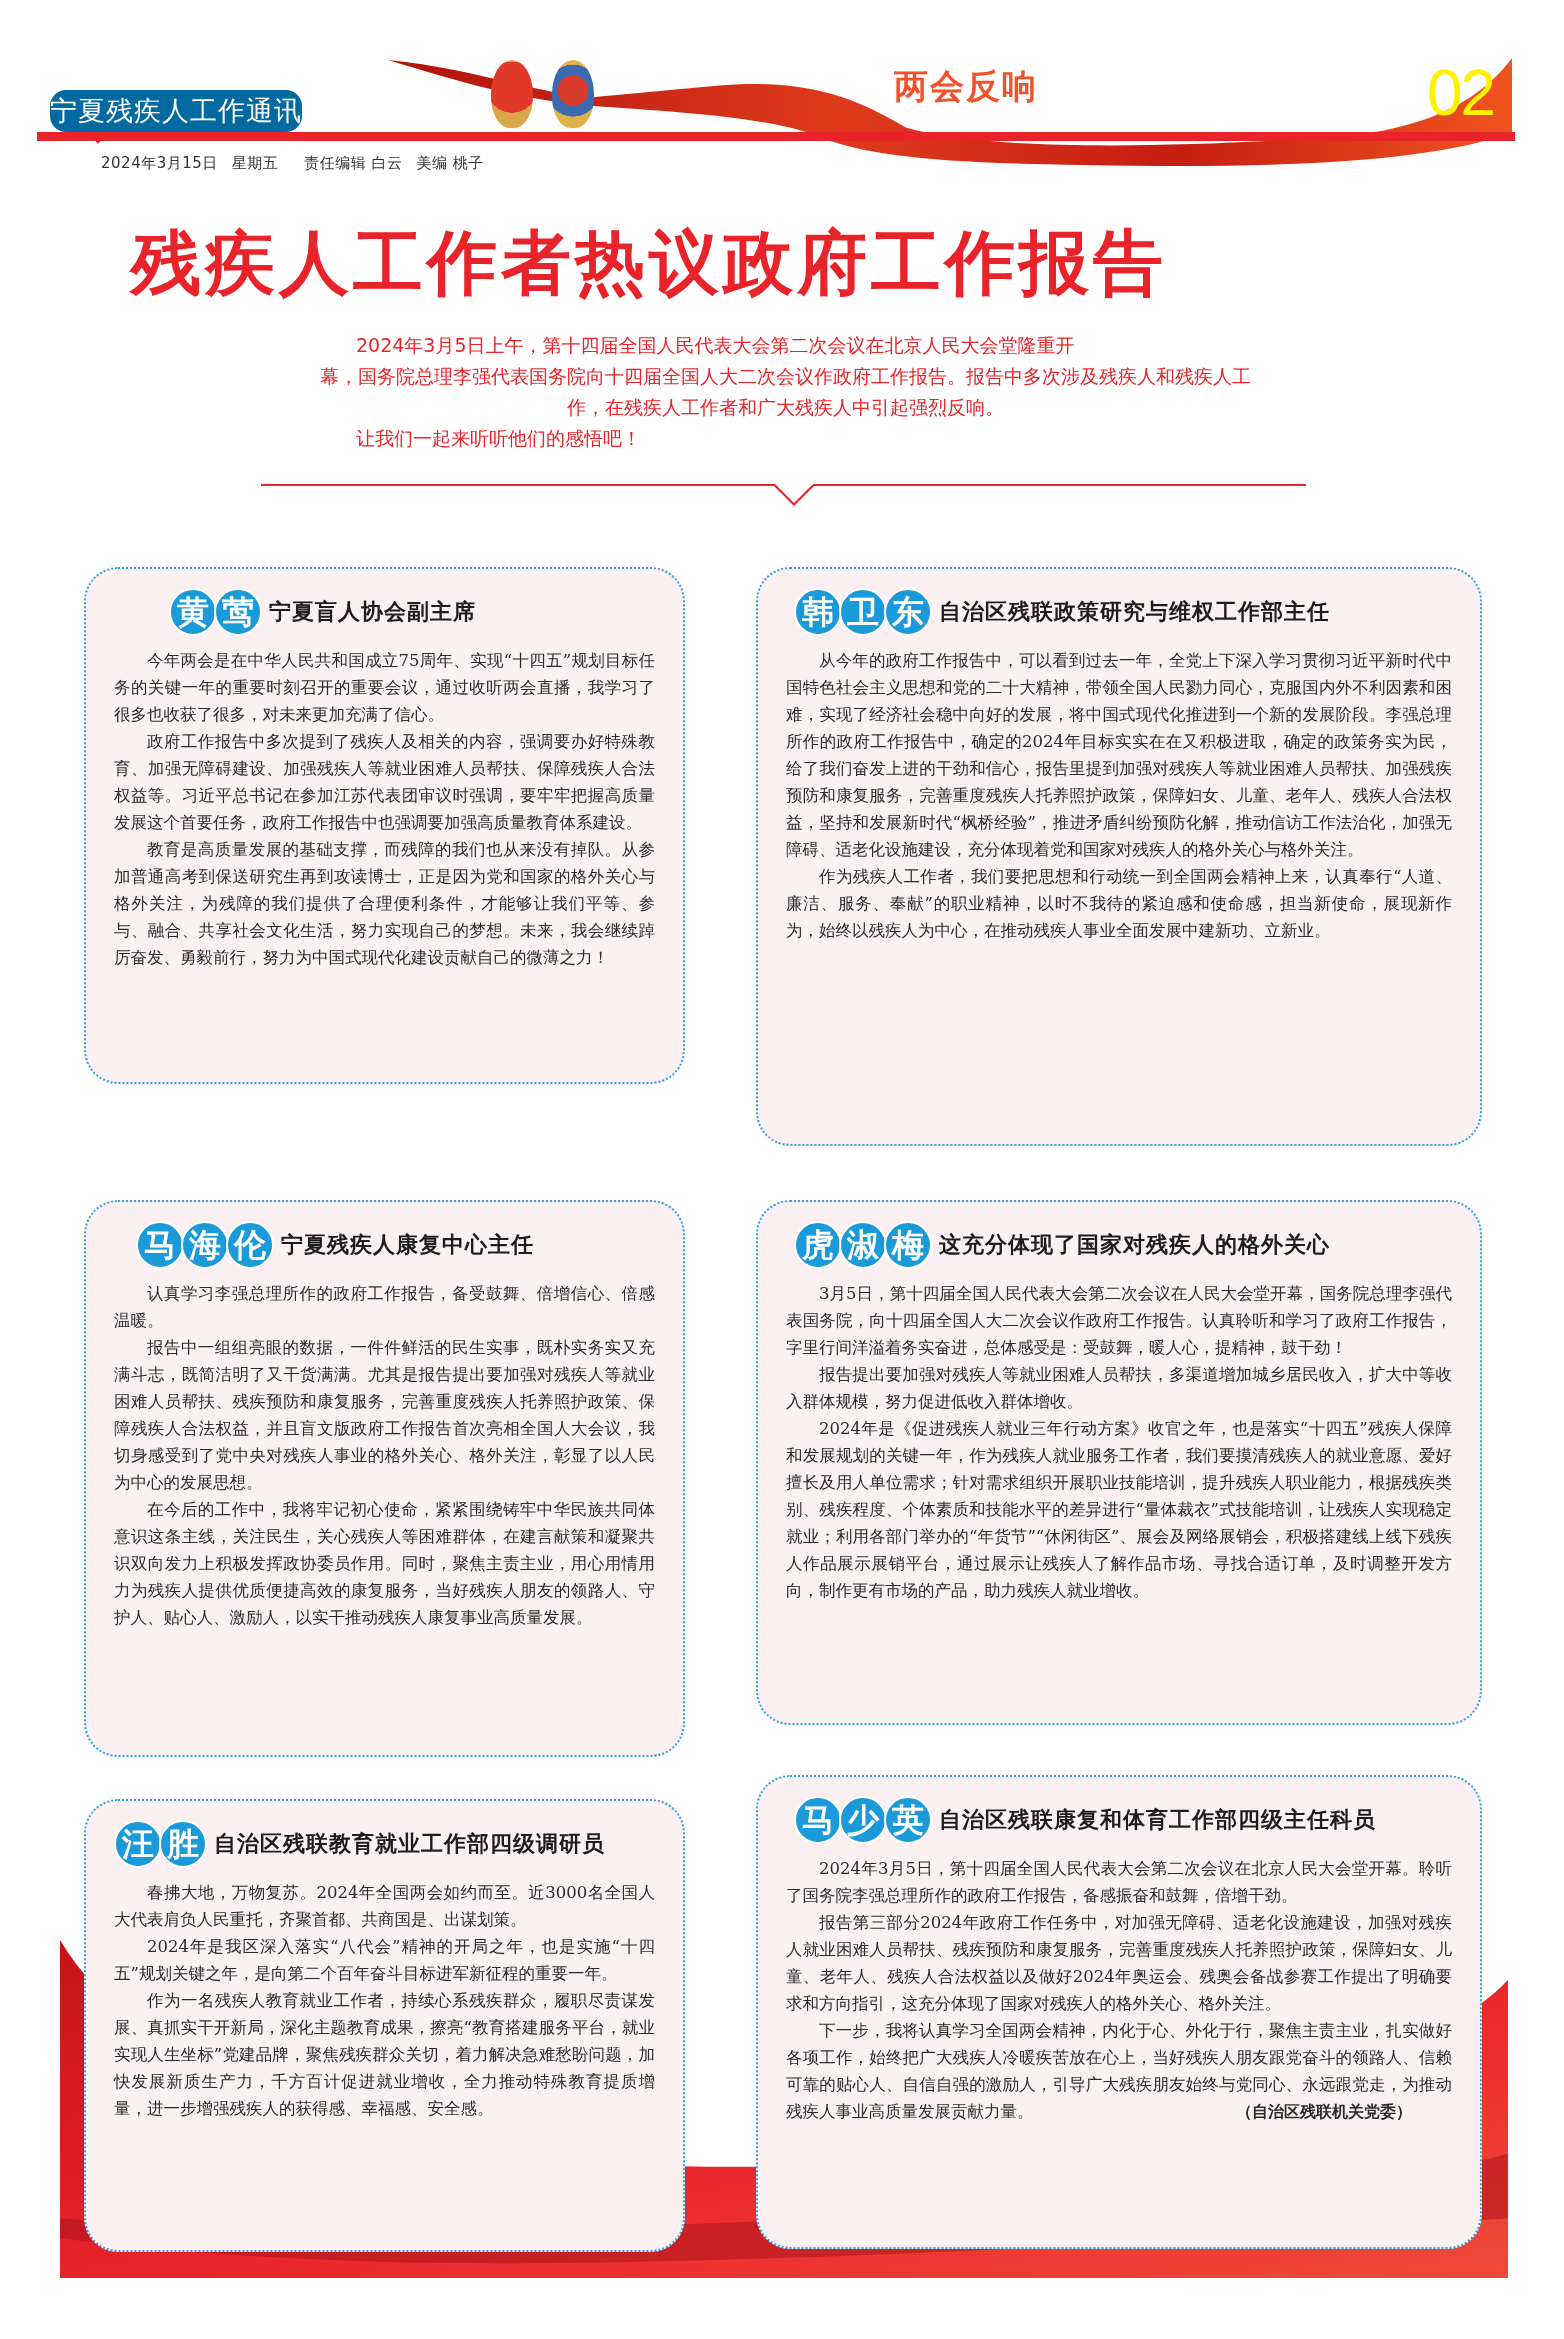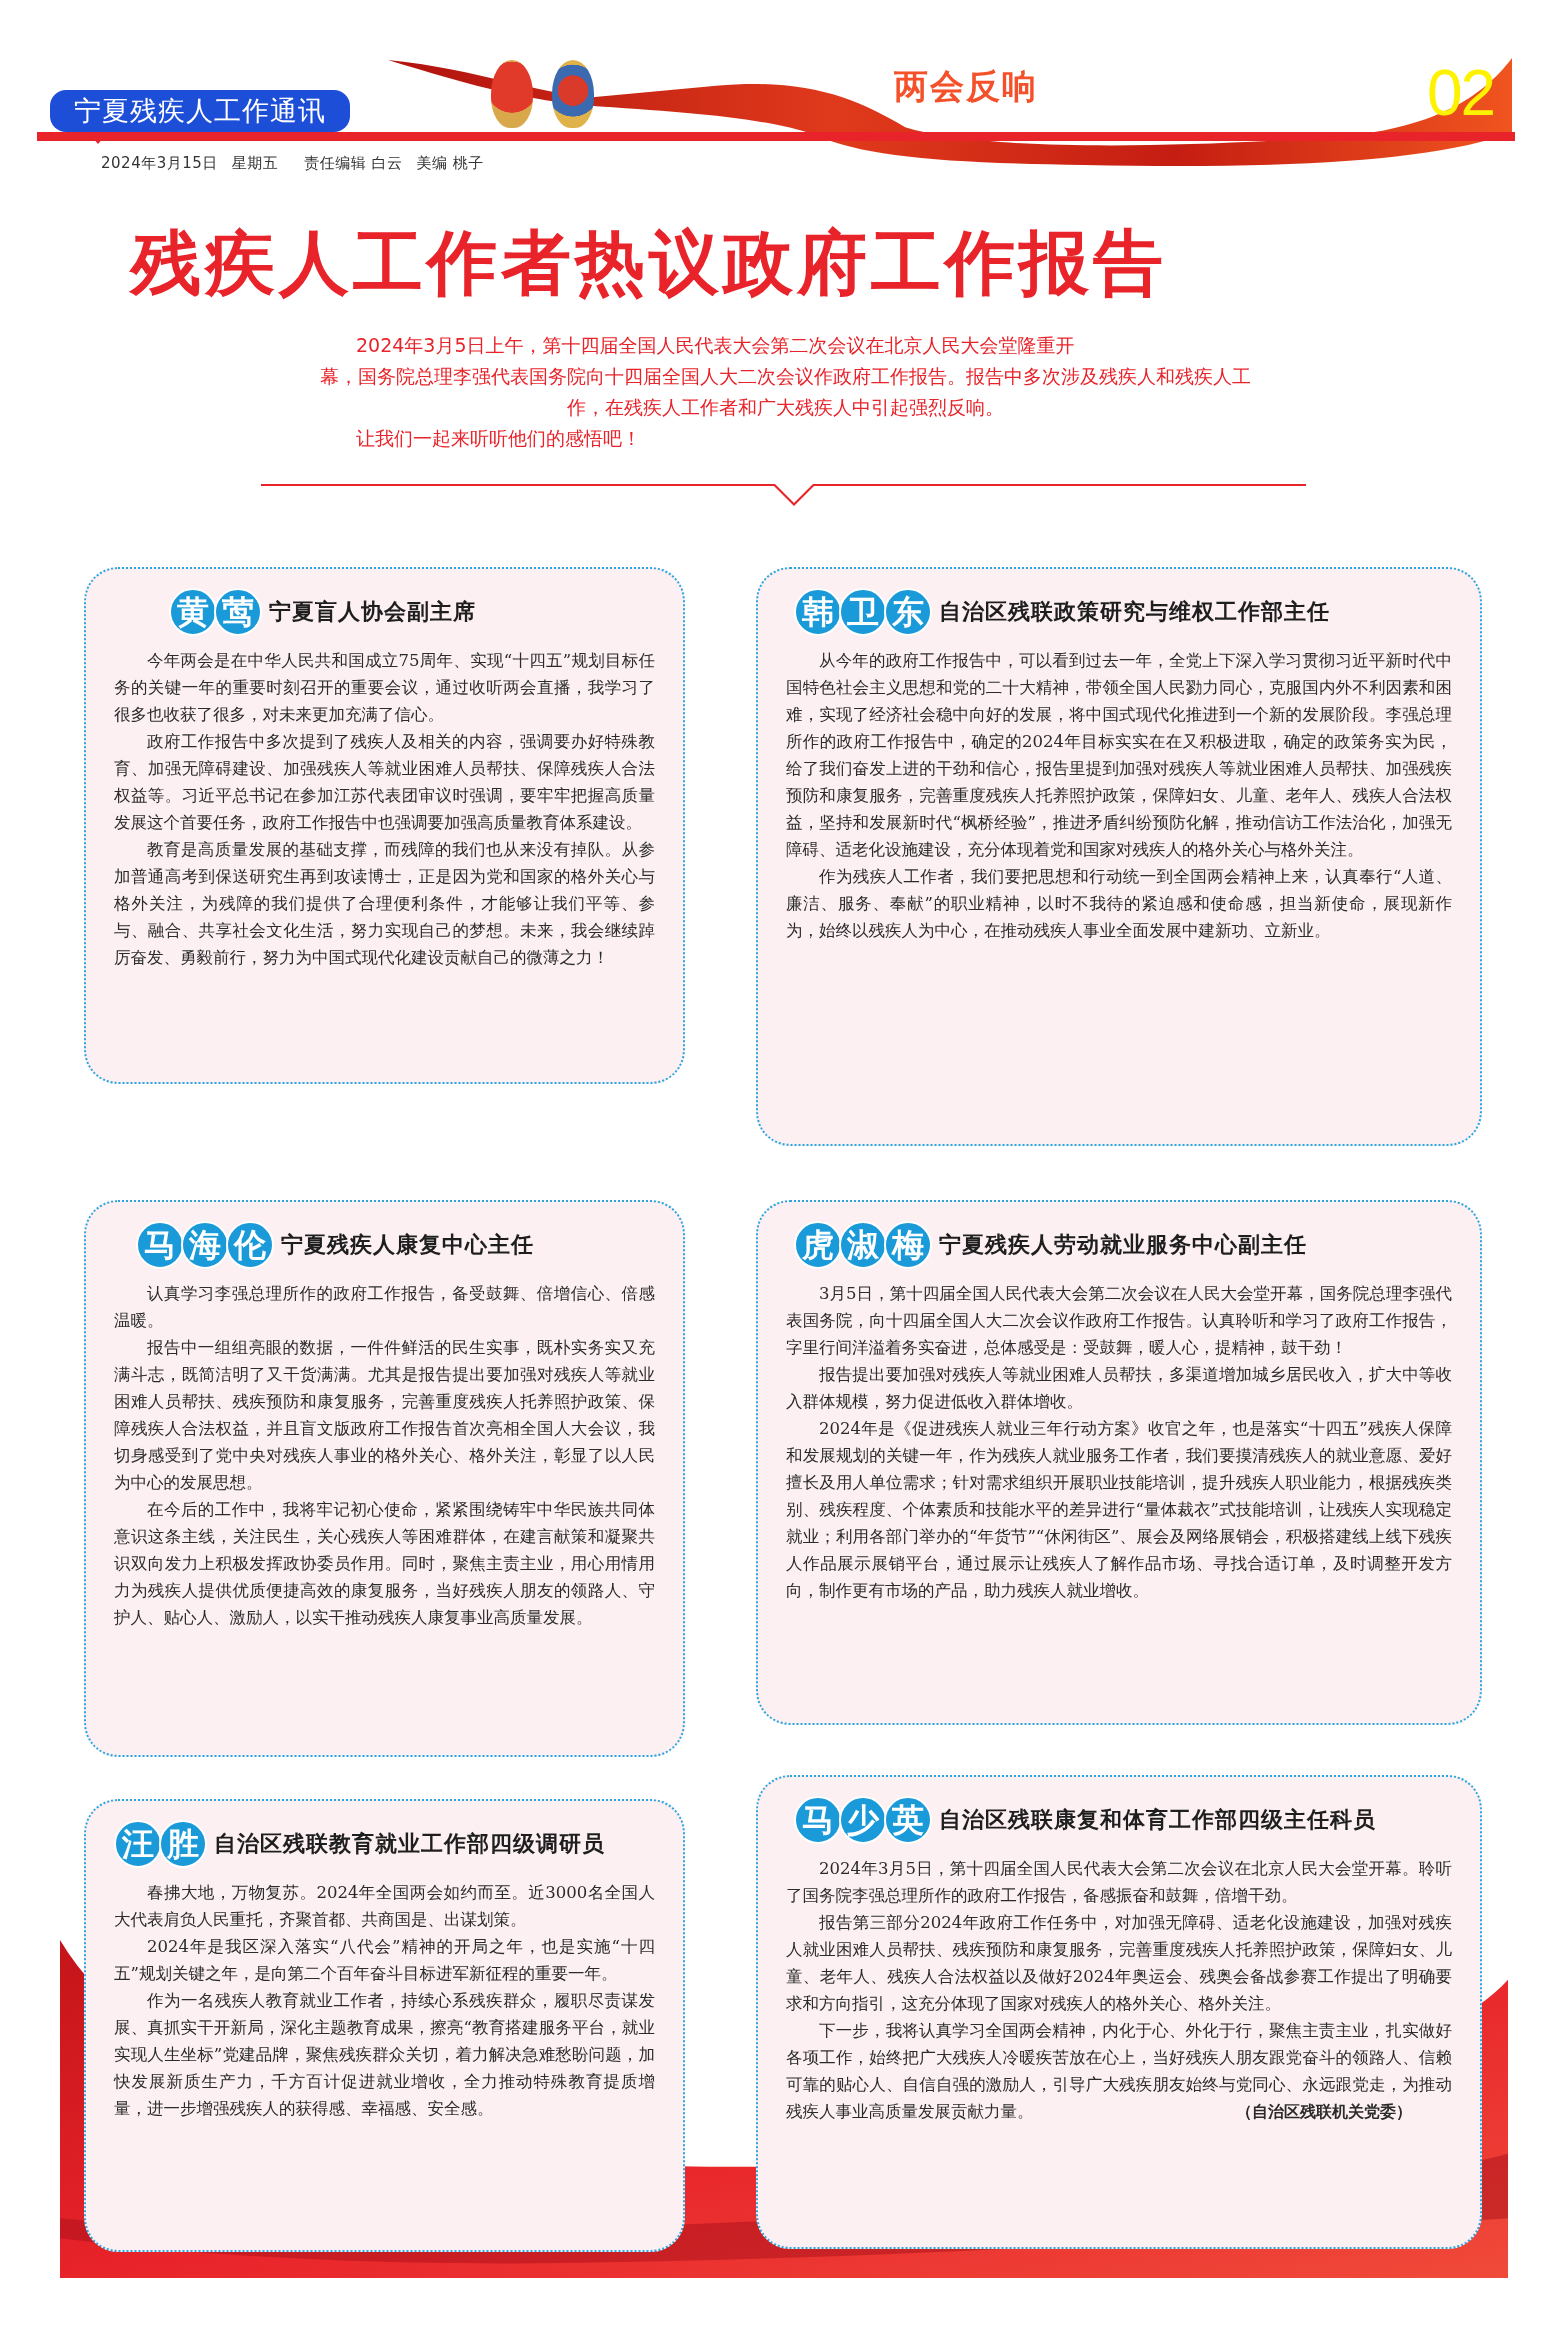--- a/index.html
+++ b/index.html
@@ -1,22 +1,22 @@
 <!DOCTYPE html>
 <html><head>
 <meta charset="utf-8">
 <style>
   html, body { margin:0; padding:0; background:#ffffff; }
   body { width:1564px; height:2339px; position:relative; overflow:hidden;
          font-family:"DejaVu Serif","Liberation Serif",serif; color:#2a2a2a; }
 
   
   .hdr-bar { position:absolute; left:37px; top:132px; width:1478px; height:9px; background:#e8232a; }
-  .masthead { position:absolute; left:50px; top:90px; height:42px; padding:0 24px;
-              background:#1d4ed8; border-radius:16px; color:#fff;
+  .masthead { position:absolute; left:50px; top:90px; height:42px; padding:0 0;
+              background:#0369a1; border-radius:16px; color:#fff;
               font-family:"DejaVu Sans","Liberation Sans",sans-serif; font-size:27px; line-height:42px; letter-spacing:1px; }
   .masthead:after { content:""; position:absolute; left:38px; bottom:-12px; width:0; height:0;
                     border-left:10px solid transparent; border-right:10px solid transparent; border-top:12px solid #e8232a; }
   .meta-line { position:absolute; left:101px; top:154px; font-family:"DejaVu Sans","Liberation Sans",sans-serif;
                font-size:15px; color:#333; letter-spacing:0.5px; }
   .meta-line span { margin-right:14px; }
   .ribbon { position:absolute; left:388px; top:58px; width:1124px; height:109px; }
   .emblem { position:absolute; top:60px; width:42px; height:68px; border-radius:50% 50% 45% 45%; }
   .emblem.nat { left:491px; background:radial-gradient(circle at 50% 40%, #e23a2a 0 55%, #d8a84a 56% 100%); }
   .emblem.cppcc { left:552px; background:radial-gradient(circle at 50% 45%, #d93a2a 0 35%, #3b6ab0 36% 60%, #e0b24a 61% 100%); }
@@ -148,21 +148,21 @@
   </div>
 </div>
 
 <div class="card" style="left:756px; top:1200px; width:726px; height:525px;">
   <div class="card-head" style="padding-left:8px">
     <div class="name-bubbles">
       <div class="bubble">虎</div>
       <div class="bubble">淑</div>
       <div class="bubble">梅</div>
     </div>
-    <div class="role">宁夏残疾人劳动就业服务中心副主任</div>
+    <div class="role">这充分体现了国家对残疾人的格外关心</div>
   </div>
   <div class="card-body">
     <p>3月5日，第十四届全国人民代表大会第二次会议在人民大会堂开幕，国务院总理李强代表国务院，向十四届全国人大二次会议作政府工作报告。认真聆听和学习了政府工作报告，字里行间洋溢着务实奋进，总体感受是：受鼓舞，暖人心，提精神，鼓干劲！</p>
     <p>报告提出要加强对残疾人等就业困难人员帮扶，多渠道增加城乡居民收入，扩大中等收入群体规模，努力促进低收入群体增收。</p>
     <p>2024年是《促进残疾人就业三年行动方案》收官之年，也是落实“十四五”残疾人保障和发展规划的关键一年，作为残疾人就业服务工作者，我们要摸清残疾人的就业意愿、爱好擅长及用人单位需求；针对需求组织开展职业技能培训，提升残疾人职业能力，根据残疾类别、残疾程度、个体素质和技能水平的差异进行“量体裁衣”式技能培训，让残疾人实现稳定就业；利用各部门举办的“年货节”“休闲街区”、展会及网络展销会，积极搭建线上线下残疾人作品展示展销平台，通过展示让残疾人了解作品市场、寻找合适订单，及时调整开发方向，制作更有市场的产品，助力残疾人就业增收。</p>
   </div>
 </div>
 
 <div class="card" style="left:84px; top:1799px; width:601px; height:453px;">
   <div class="card-head" style="padding-left:0">

